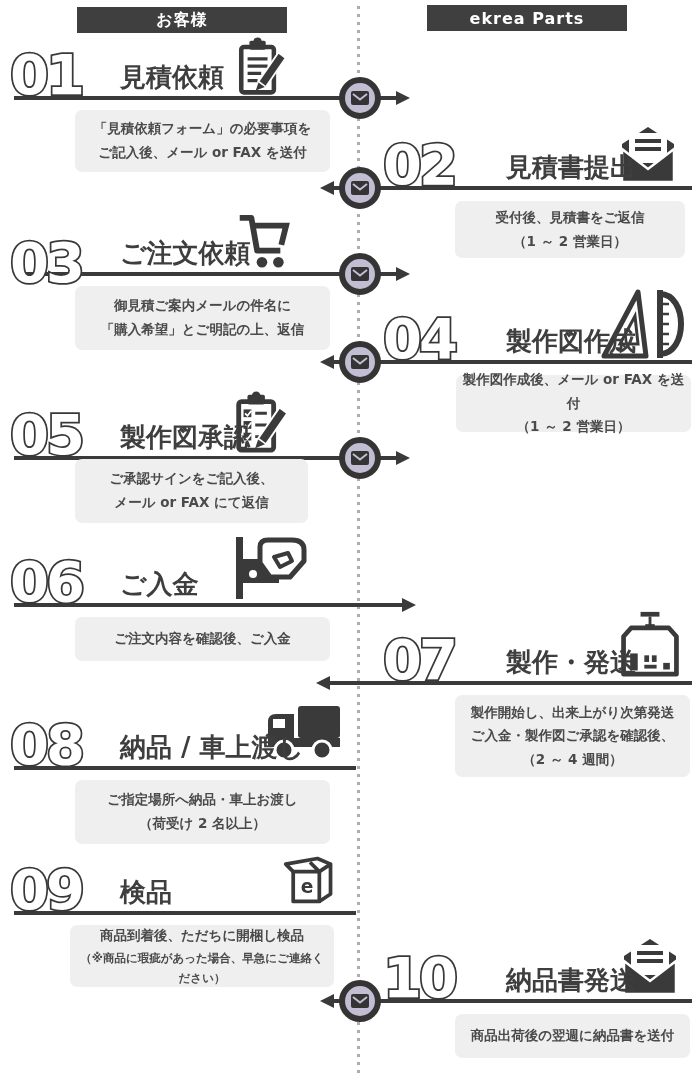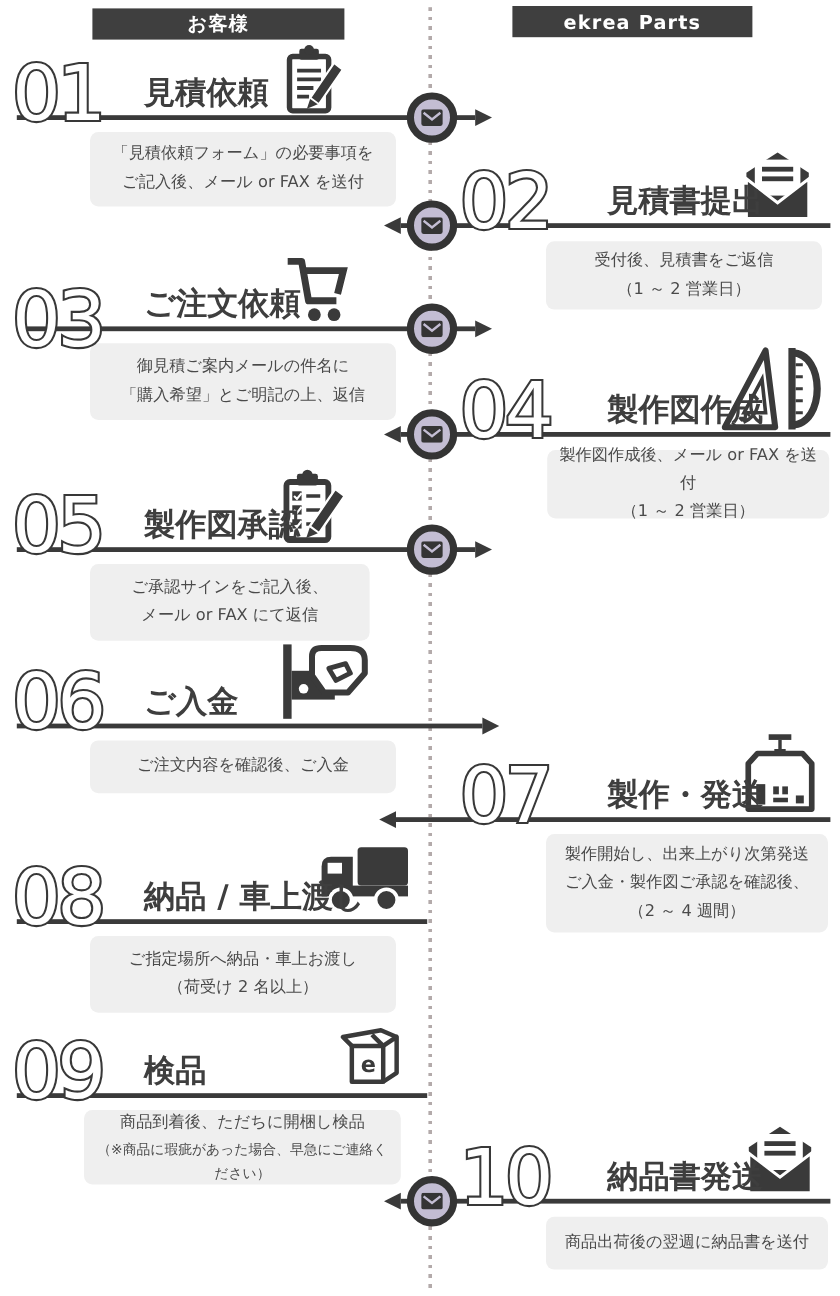--- a/index.html
+++ b/index.html
@@ -2,33 +2,33 @@
 <html><head>
 <meta charset="utf-8">
 <style>
   html,body{margin:0;padding:0;background:#fff;}
   #canvas{position:relative;width:700px;height:1080px;background:#fff;overflow:hidden;
           font-family:"DejaVu Sans","Liberation Sans",sans-serif;color:#3e3e3e;}
   .dotline{position:absolute;width:3px;z-index:0;
            background:repeating-linear-gradient(to bottom,#b3aaaa 0 3px,transparent 3px 8px);}
   .badge{position:absolute;background:#3f3f3f;color:#fff;font-size:16px;font-weight:bold;
          display:flex;align-items:center;justify-content:center;letter-spacing:1px;z-index:2;}
-  .num{position:absolute;font-size:64px;line-height:1;font-weight:400;color:#fff;
+  .num{position:absolute;font-size:56px;line-height:1;font-weight:700;color:#fff;
        -webkit-text-stroke:3.5px #383838;paint-order:stroke;letter-spacing:-3px;z-index:3;}
   .title{position:absolute;font-size:26px;font-weight:600;color:#3e3e3e;z-index:3;white-space:nowrap;margin-left:46px;}
   .hline{position:absolute;height:4px;background:#3a3a3a;z-index:1;}
   .arrow-r{position:absolute;width:0;height:0;border-top:7px solid transparent;
            border-bottom:7px solid transparent;border-left:14px solid #3a3a3a;z-index:1;}
   .arrow-l{position:absolute;width:0;height:0;border-top:7px solid transparent;
            border-bottom:7px solid transparent;border-right:14px solid #3a3a3a;z-index:1;}
   .mail{position:absolute;width:30px;height:30px;border:6px solid #343434;border-radius:50%;
         background:#c3bdd3;display:flex;align-items:center;justify-content:center;z-index:5;}
   .desc{position:absolute;background:#efefef;border-radius:7px;color:#4a4a4a;font-size:13.5px;
         line-height:1.75;display:flex;flex-direction:column;align-items:center;justify-content:center;
-        text-align:center;z-index:2;padding:4px 6px;box-sizing:border-box;}
+        text-align:center;z-index:2;padding:4px 6px;box-sizing:border-box;font-weight:bold;}
   .desc .small{font-size:11.5px;}
   .icon{position:absolute;color:#3a3a3a;z-index:2;}
 </style>
 </head>
 <body>
 
 <div id="canvas">
 
   <div class="dotline" style="left:357px;top:6px;height:1070px"></div>
 
@@ -154,21 +154,21 @@
       <path d="M25 24 h12 M25 36 h12 M25 48 h12" stroke="currentColor" stroke-width="3"></path>
       <path d="M28 50 L50 18 L58 24 L36 56 Z" fill="currentColor" stroke="#fff" stroke-width="2"></path>
       <path d="M28 51 L35 56 L25 60 Z" fill="currentColor"></path>
     </svg>
     <div class="mail" style="left:339px;top:437px">
       <svg width="18" height="14" viewBox="0 0 18 14">
         <rect width="18" height="14" rx="2" fill="#343434"></rect>
         <path d="M2 3 L9 8.5 L16 3" stroke="#c3bdd3" stroke-width="2" fill="none"></path>
       </svg>
     </div>
-    <div class="desc" style="left:75px;top:470px;width:233px;height:64px">
+    <div class="desc" style="left:75px;top:459px;width:233px;height:64px">
       <span>ご承認サインをご記入後、</span>
       <span>メール or FAX にて返信</span>
     </div>
   </div>
 
   <div>
     <div class="hline" style="left:14px;top:603px;width:388px"></div>
     <div class="arrow-r" style="left:402px;top:598px"></div>
     <div class="num" style="left:10px;top:554px">06</div>
     <div class="title" style="left:74px;top:567px">ご入金</div>

